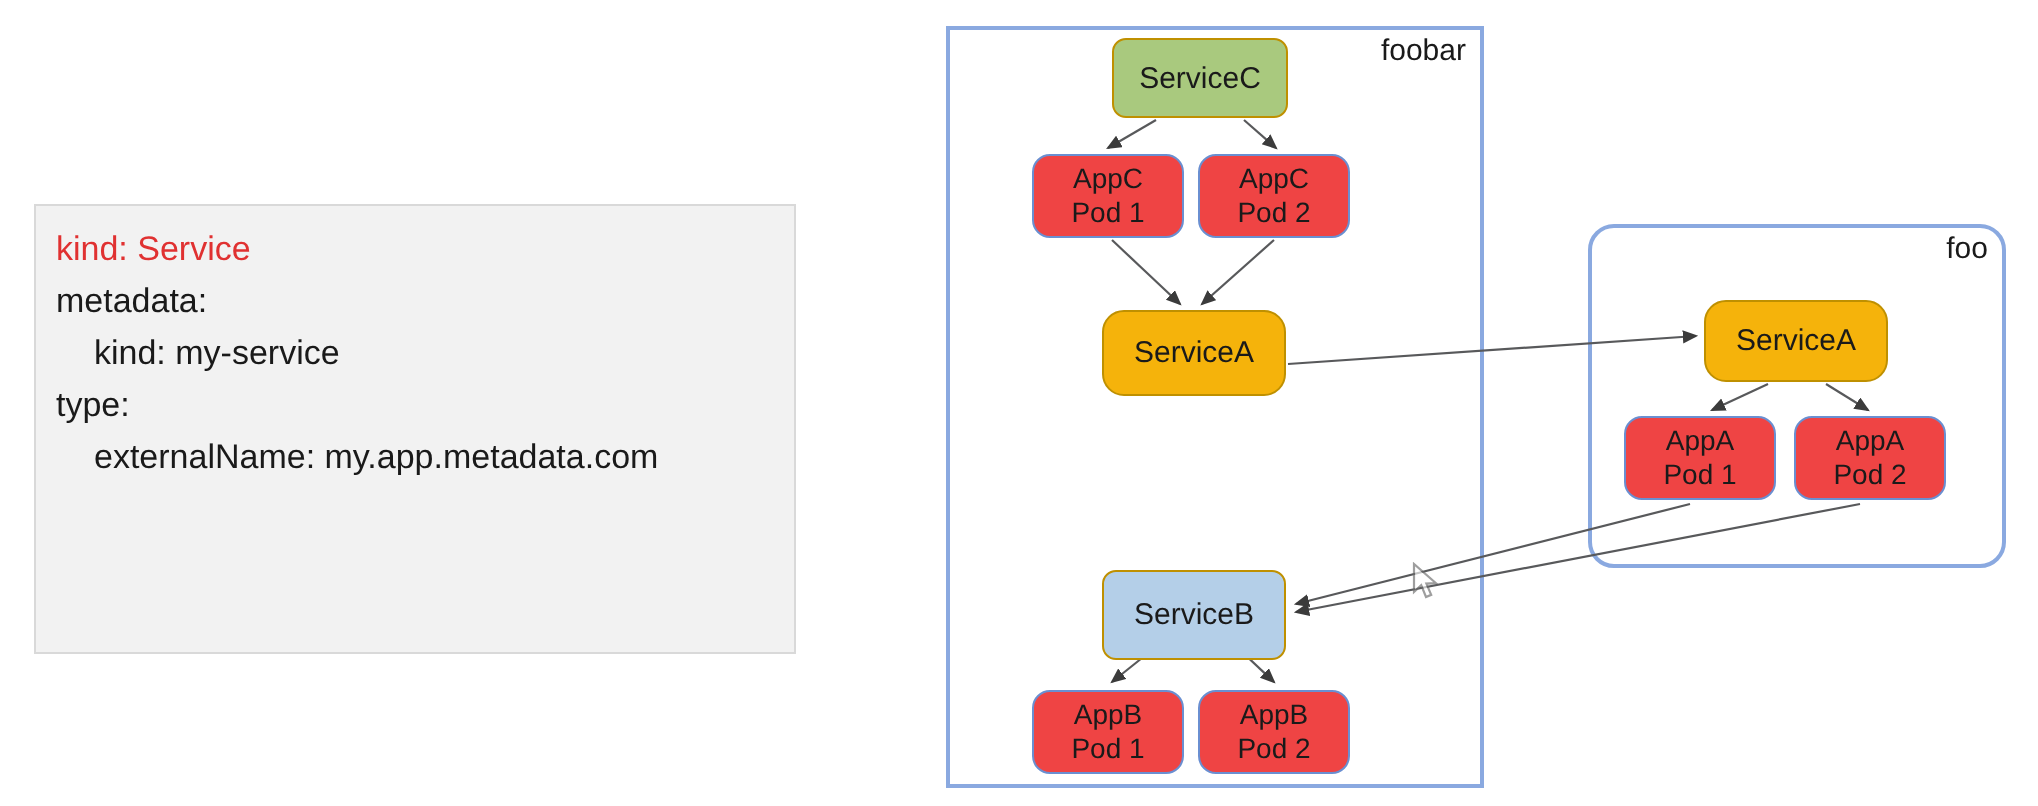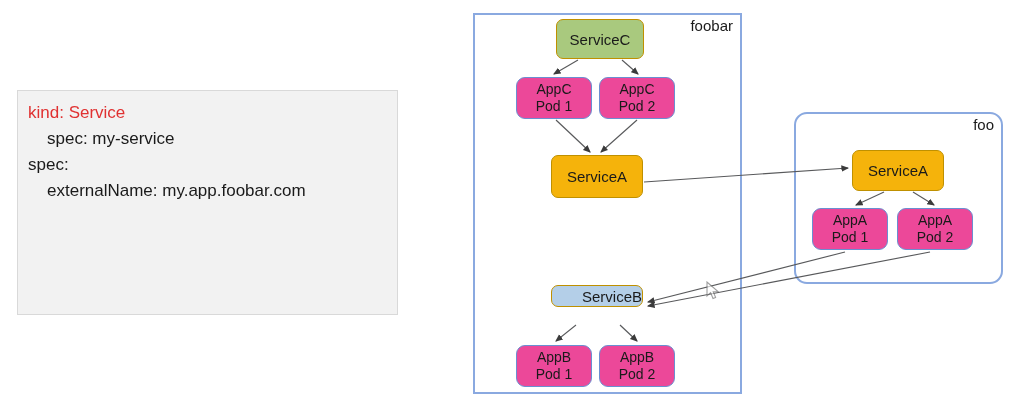--- a/index.html
+++ b/index.html
@@ -13,21 +13,21 @@
     height: 403px;
     position: relative;
     overflow: hidden;
     font-family: "Liberation Sans", sans-serif;
   }
 
   
   #yaml-panel {
     position: absolute;
     left: 17px;
-    top: 90px;
+    top: 102px;
     width: 381px;
     height: 225px;
     background: #f2f2f2;
     border: 1px solid #d9d9d9;
     box-sizing: border-box;
     padding: 9px 0 0 10px;
   }
   .yaml-line {
     font-family: "Liberation Sans", sans-serif;
     font-size: 17px;
@@ -82,37 +82,37 @@
     color: #1a1a1a;
     font-family: "Liberation Sans", sans-serif;
     line-height: 17px;
     z-index: 3;
   }
   .service {
     border-radius: 7px;
     border: 1.5px solid #bf9000;
   }
   .svc-green  { background: #a9c97e; }
-  .svc-orange { background: #f5b30b; }
+  .svc-orange { background: #f5b30b; border-radius: 11px; }
   .svc-blue   { background: #b4cfe8; }
 
   .pod {
-    background: #ec4899;
+    background: #ef4444;
     border: 1.5px solid #6a8fd1;
     border-radius: 9px;
     font-size: 14px;
   }
   .pod span { display: block; }
 
   
   #svc-c        { left: 556px; top: 19px;  width: 88px;  height: 40px; }
   #pod-c1       { left: 516px; top: 77px;  width: 76px;  height: 42px; }
   #pod-c2       { left: 599px; top: 77px;  width: 76px;  height: 42px; }
   #svc-a-foobar { left: 551px; top: 155px; width: 92px;  height: 43px; }
-  #svc-b        { left: 551px; top: 285px; width: 92px;  height: 22px; justify-content: flex-end; }
+  #svc-b        { left: 551px; top: 285px; width: 92px;  height: 45px; }
   #pod-b1       { left: 516px; top: 345px; width: 76px;  height: 42px; }
   #pod-b2       { left: 599px; top: 345px; width: 76px;  height: 42px; }
   #svc-a-foo    { left: 852px; top: 150px; width: 92px;  height: 41px; }
   #pod-a1       { left: 812px; top: 208px; width: 76px;  height: 42px; }
   #pod-a2       { left: 897px; top: 208px; width: 76px;  height: 42px; }
 
   
   #edge-layer {
     position: absolute;
     left: 0;
@@ -137,23 +137,24 @@
     height: 20px;
     z-index: 6;
     opacity: 0.65;
   }
 </style>
 </head>
 <body>
 
 <div id="yaml-panel">
   <div class="yaml-line kind">kind: Service</div>
-  <div class="yaml-line indent1">spec: my-service</div>
-  <div class="yaml-line">spec:</div>
-  <div class="yaml-line indent1">externalName: my.app.foobar.com</div>
+  <div class="yaml-line">metadata:</div>
+  <div class="yaml-line indent1">kind: my-service</div>
+  <div class="yaml-line">type:</div>
+  <div class="yaml-line indent1">externalName: my.app.metadata.com</div>
 </div>
 
 <div class="namespace" id="ns-foobar">
   <span class="ns-label">foobar</span>
 </div>
 <div class="namespace" id="ns-foo">
   <span class="ns-label">foo</span>
 </div>
 
 <svg id="edge-layer" viewBox="0 0 1019 403">

